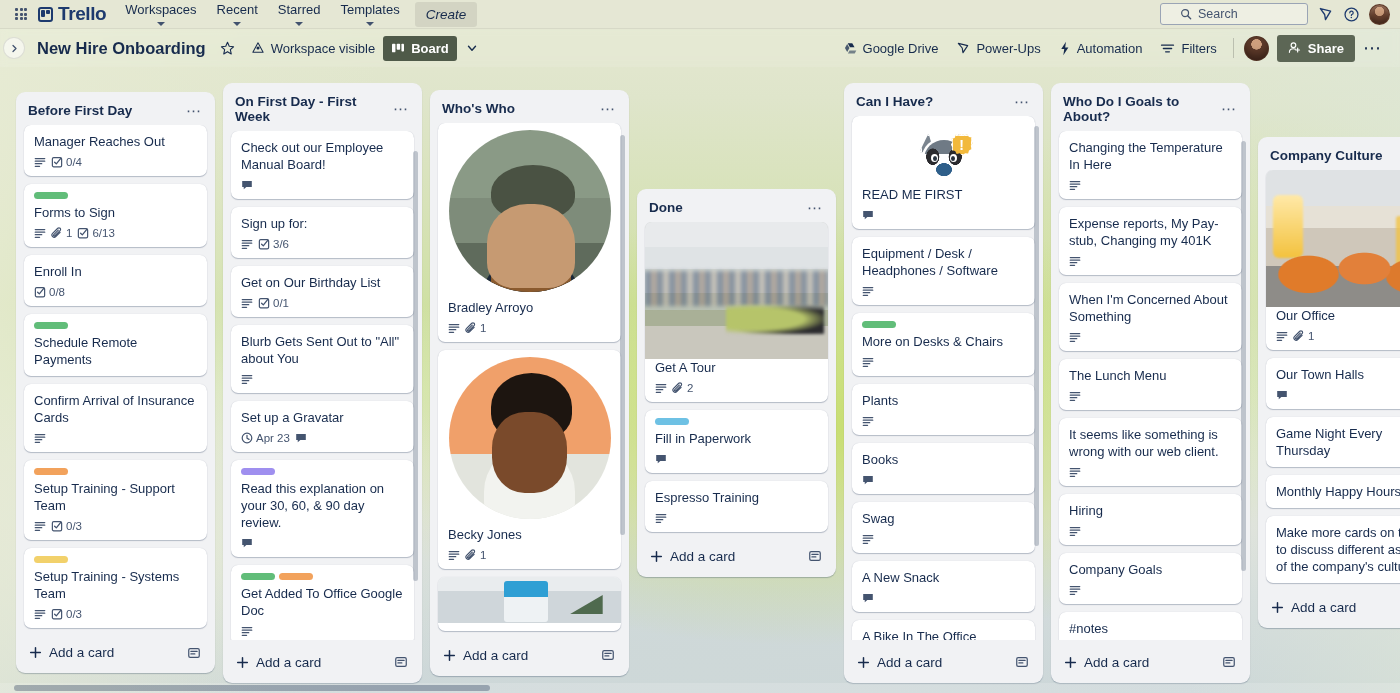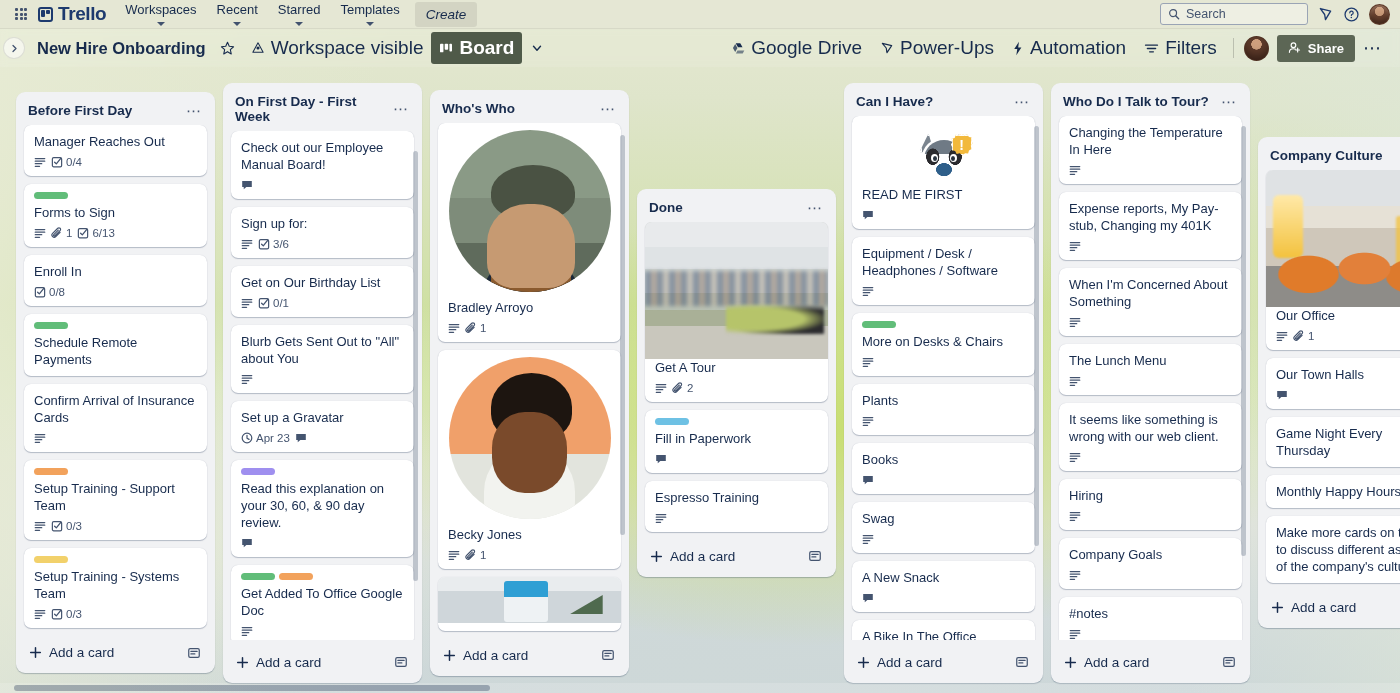--- a/index.html
+++ b/index.html
@@ -65,21 +65,21 @@
     display: flex; align-items: center; gap: 5px; cursor: pointer; white-space: nowrap; flex-direction: column;
   }
   .caret { width: 0; height: 0; border-left: 4px solid transparent; border-right: 4px solid transparent; border-top: 4.5px solid #42526e; display: inline-block; }
   .nav-create {
     font-size: 13.5px; color: #172b4d; padding: 5px 11px; border-radius: 3px;
     background: rgba(0,0,0,.08); cursor: pointer; margin-left: 4px; font-style: italic;
   }
   .topnav-right { margin-left: auto; display: flex; align-items: center; gap: 9px; }
   .searchbox {
     width: 148px; height: 22px; border: 1px solid #9aa4b5; border-radius: 3px;
-    background: rgba(255,255,255,.35); display: flex; align-items: center; gap: 6px; padding: 0 7px;
+    background: rgba(255,255,255,.35); display: flex; align-items: center; gap: 6px; padding: 0 19px;
     cursor: text;
   }
   .searchbox .ph { font-size: 12.5px; color: #44546f; }
   .ic { display: inline-flex; align-items: center; justify-content: center; flex: none; }
   .ic svg { display: block; }
   .avatar-sm {
     width: 21px; height: 21px; border-radius: 50%; flex: none;
     background: radial-gradient(circle at 50% 34%, #c99a78 0 28%, #6b4330 30% 100%);
     box-shadow: inset 0 -6px 7px -3px rgba(20,10,5,.55), inset 0 5px 6px -3px rgba(255,225,200,.35);
     cursor: pointer; border: 1px solid rgba(0,0,0,.12);
@@ -95,21 +95,21 @@
     backdrop-filter: blur(3px);
   }
   .side-toggle {
     width: 22px; height: 22px; margin-left: 3px; border-radius: 50%;
     background: rgba(255,255,255,.55); border: 1px solid rgba(0,0,0,.10);
     display: flex; align-items: center; justify-content: center; cursor: pointer; flex: none;
   }
   .board-title { font-size: 16.5px; font-weight: bold; color: #172b4d; margin-left: 12px; white-space: nowrap; cursor: pointer; }
   .bb-item {
     display: flex; align-items: center; gap: 6px;
-    font-size: 19px; color: #172b4d; padding: 5px 8px; border-radius: 3px; cursor: pointer; white-space: nowrap;
+    font-size: 13px; color: #172b4d; padding: 5px 8px; border-radius: 3px; cursor: pointer; white-space: nowrap;
   }
   .bb-item.active { background: #4f5a49; color: #fff; font-weight: bold; }
   .bb-sep { width: 1px; height: 20px; background: rgba(0,0,0,.18); margin: 0 6px; }
   .boardbar-right { margin-left: auto; display: flex; align-items: center; gap: 2px; }
   .share-btn {
     display: flex; align-items: center; gap: 6px; background: #5c6655; color: #fff;
     font-size: 13px; font-weight: bold; padding: 6px 11px; border-radius: 3px; cursor: pointer;
   }
   .avatar-sq {
     width: 25px; height: 25px; border-radius: 50%; flex: none; margin: 0 6px 0 2px;
@@ -1072,21 +1072,21 @@
           <svg width="14" height="14" viewBox="0 0 16 16">
             <rect x="2" y="3" width="12" height="10" rx="1.6" fill="none" stroke="#44546f" stroke-width="1.4"></rect>
             <line x1="4.4" y1="6.2" x2="11.6" y2="6.2" stroke="#44546f" stroke-width="1.3" stroke-linecap="round"></line>
             <line x1="4.4" y1="9" x2="9" y2="9" stroke="#44546f" stroke-width="1.3" stroke-linecap="round"></line>
           </svg>
         </span>
       </div>
     </div>
     <div class="list">
       <div class="list-header">
-        <div class="list-title">Who Do I Talk to Tour?</div>
+        <div class="list-title">Who Do I Goals to About?</div>
         <div class="list-menu">⋯</div>
       </div>
       <div class="cards">
         <div class="card">
           <div class="card-title">Changing the Temperature In Here</div>
           <div class="badges">
             <span class="badge">
               <span class="ic">
                 <svg width="12" height="12" viewBox="0 0 14 14">
                   <line x1="1.5" y1="3" x2="12.5" y2="3" stroke="#44546f" stroke-width="1.5" stroke-linecap="round"></line>

